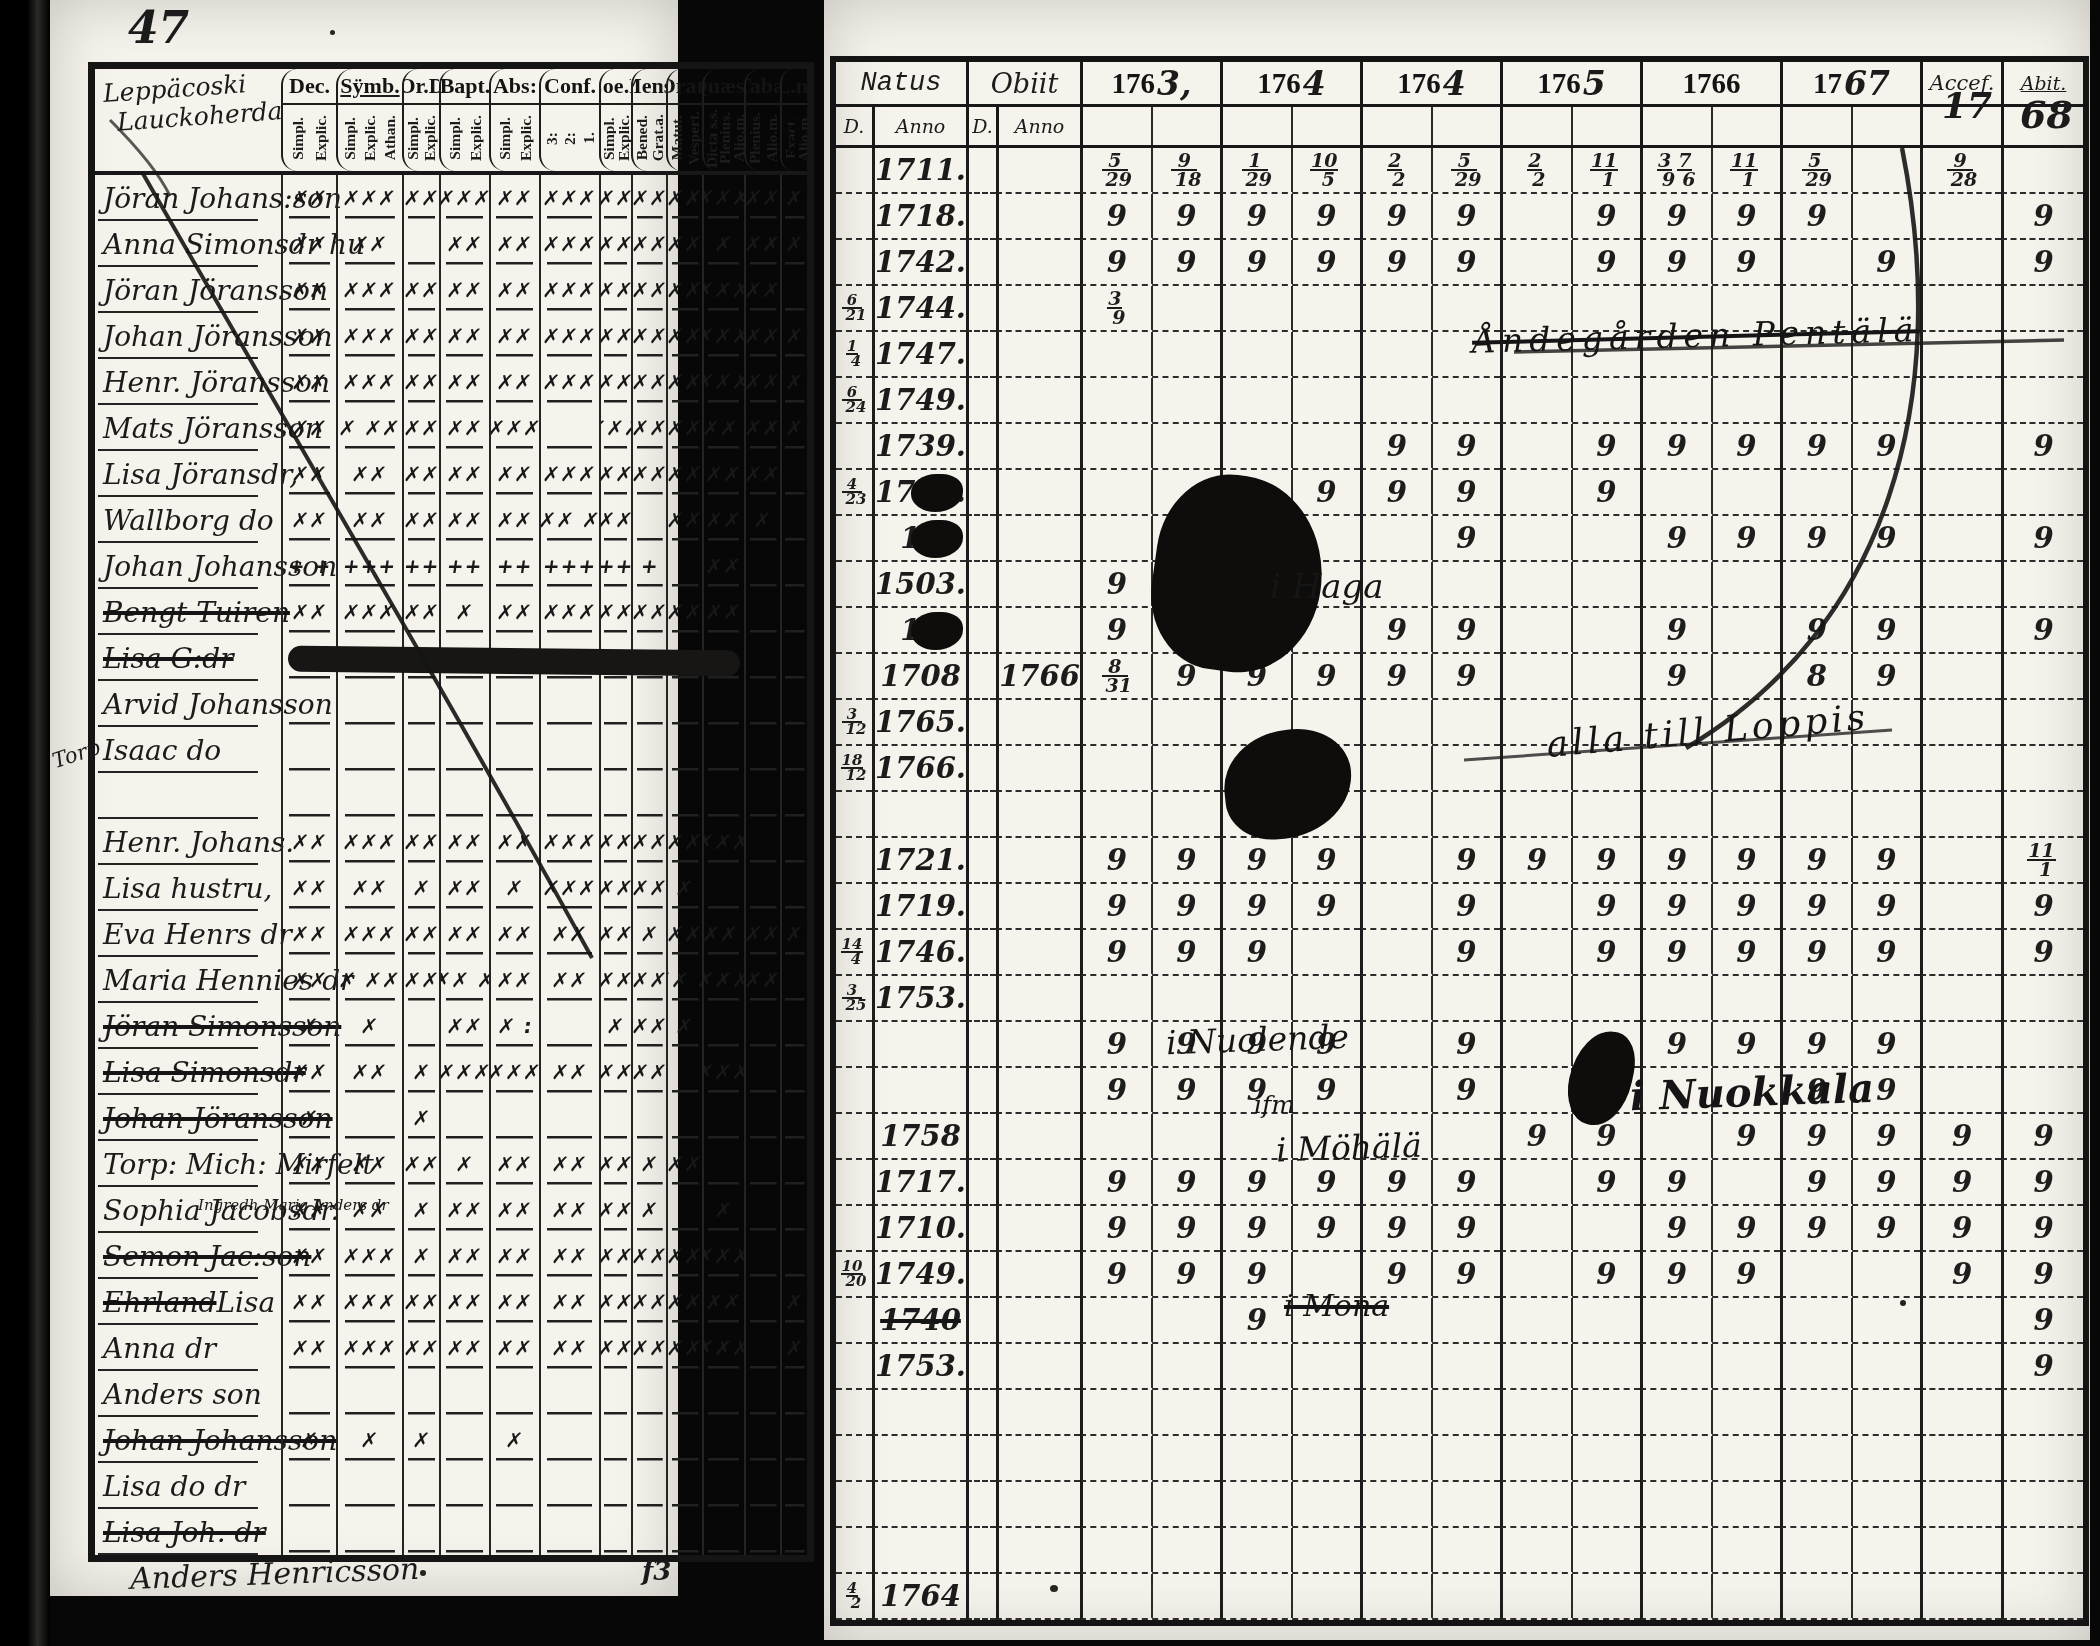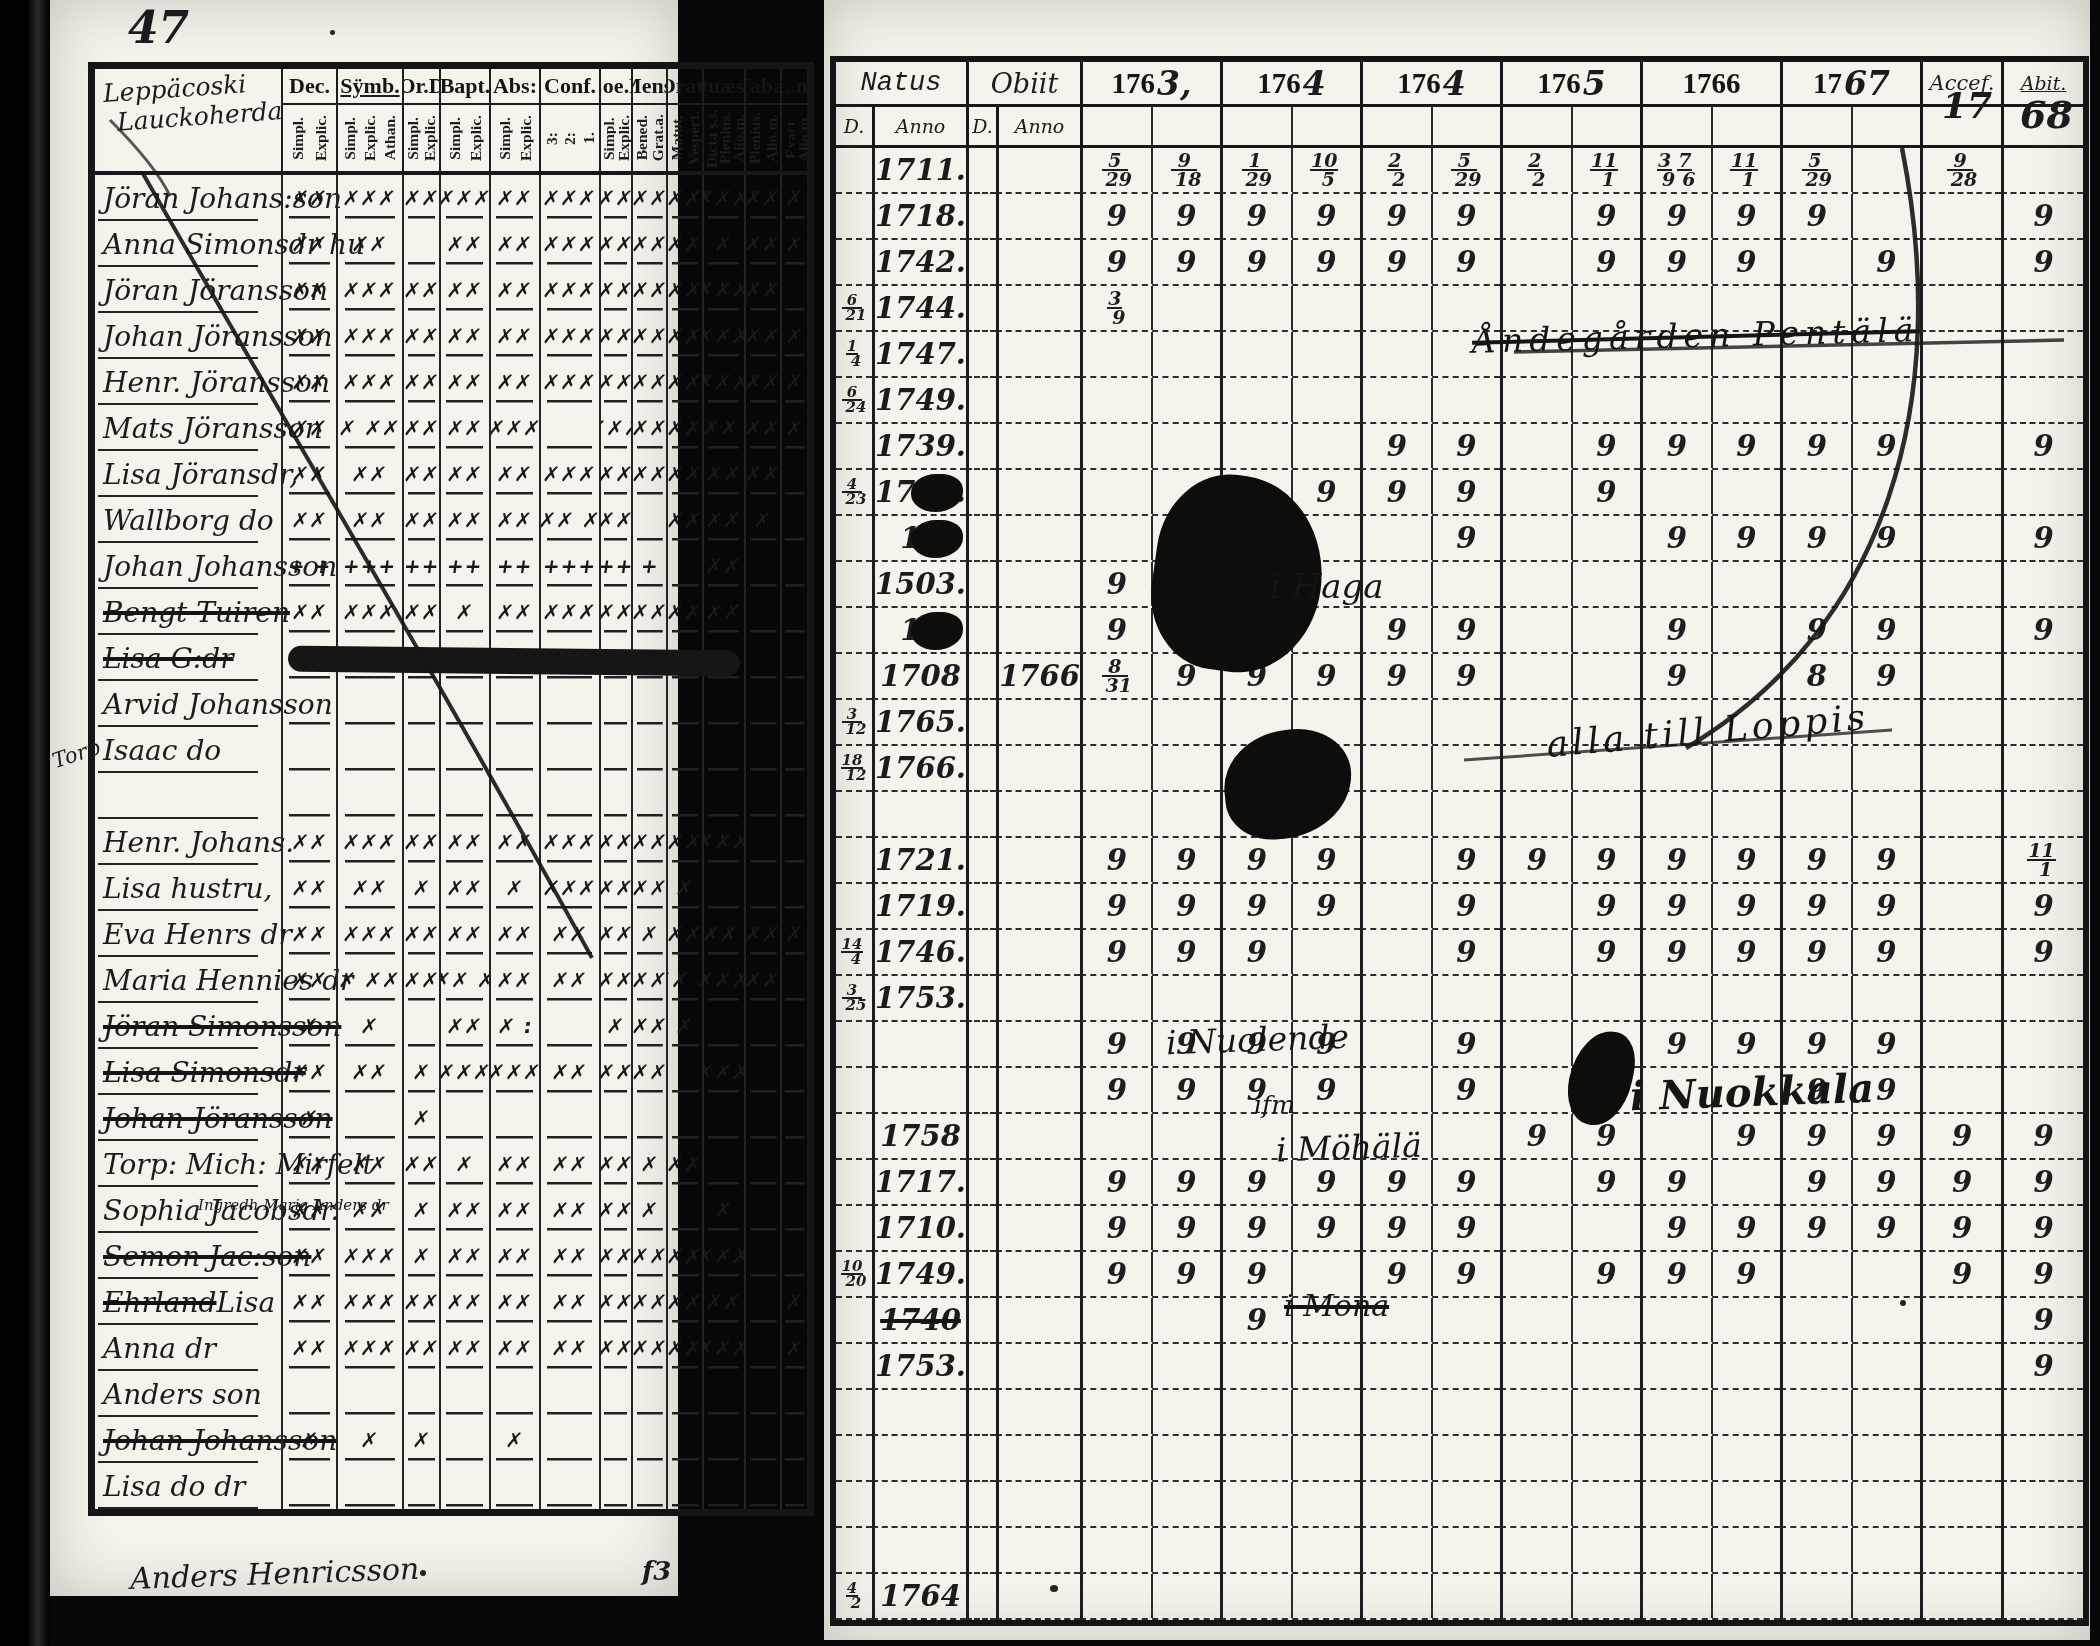--- a/index.html
+++ b/index.html
@@ -18,21 +18,21 @@
   .struck{text-decoration:line-through 3.5px #151515;}
   .sf-strike{text-decoration:line-through 4px #111;}
 
   
   #ltable{position:absolute;left:38px;top:62px;width:712px;border:7px solid #151515;
           --lcols:186px 55px 66px 37px 50px 50px 60px 32px 35px 36px 42px 36px 27px;}
   .lhead{display:grid;grid-template-columns:var(--lcols);grid-template-rows:36px 66px;
          border-bottom:4px solid #181818;}
   .lnamehead{grid-row:1/3;padding:4px 2px 0 8px;}
   .place-line{display:block;font-size:25px;transform:rotate(-4deg);white-space:nowrap;}
-  .lcolhead{border-left:2.5px solid #1d1d1d;display:flex;flex-direction:column;min-width:0;}
+  .lcolhead{border-left:2.5px solid #1d1d1d;display:flex;flex-direction:column;min-width:0;border-radius:16px;}
   .lmain{height:34px;display:flex;align-items:center;justify-content:center;
          font-size:22px;border-bottom:2.5px solid #1d1d1d;white-space:nowrap;overflow:hidden;}
   .lsubs{flex:1;display:flex;justify-content:space-evenly;align-items:center;overflow:hidden;}
   .vtext{writing-mode:vertical-rl;transform:rotate(180deg);font-size:15.5px;
          font-family:"Liberation Serif",serif;font-weight:bold;line-height:1;
          max-height:62px;overflow:hidden;white-space:nowrap;}
   .lrow{display:grid;grid-template-columns:var(--lcols);height:46px;}
   .lname{padding-left:8px;font-size:28px;white-space:nowrap;overflow:visible;
          display:flex;align-items:center;
          background:linear-gradient(#232323,#232323) no-repeat 12% 100%/86% 2.5px;}
@@ -1070,20 +1070,35 @@
           <div class="lcell"></div>
           <div class="lcell"></div>
           <div class="lcell"></div>
           <div class="lcell"></div>
           <div class="lcell"></div>
           <div class="lcell"></div>
           <div class="lcell"></div>
           <div class="lcell"></div>
           <div class="lcell"></div>
         </div>
+        <div class="lrow">
+          <div class="lname hand struck">Lisa Joh. dr</div>
+          <div class="lcell"></div>
+          <div class="lcell"></div>
+          <div class="lcell"></div>
+          <div class="lcell"></div>
+          <div class="lcell"></div>
+          <div class="lcell"></div>
+          <div class="lcell"></div>
+          <div class="lcell"></div>
+          <div class="lcell"></div>
+          <div class="lcell"></div>
+          <div class="lcell"></div>
+          <div class="lcell"></div>
+        </div>
       </div>
   </div>
 
   <div id="margin-note" class="hand">Torp</div>
   <div id="insert-note" class="hand">Ingredh Maria Anders dr</div>
   <div id="bottom-name" class="hand">Anders Henricsson</div>
   <div id="bottom-mark" class="hand">f3</div>
 
   <div class="smear" style="left:238px;top:648px;width:452px;height:26px;transform:rotate(.6deg);"></div>
 

